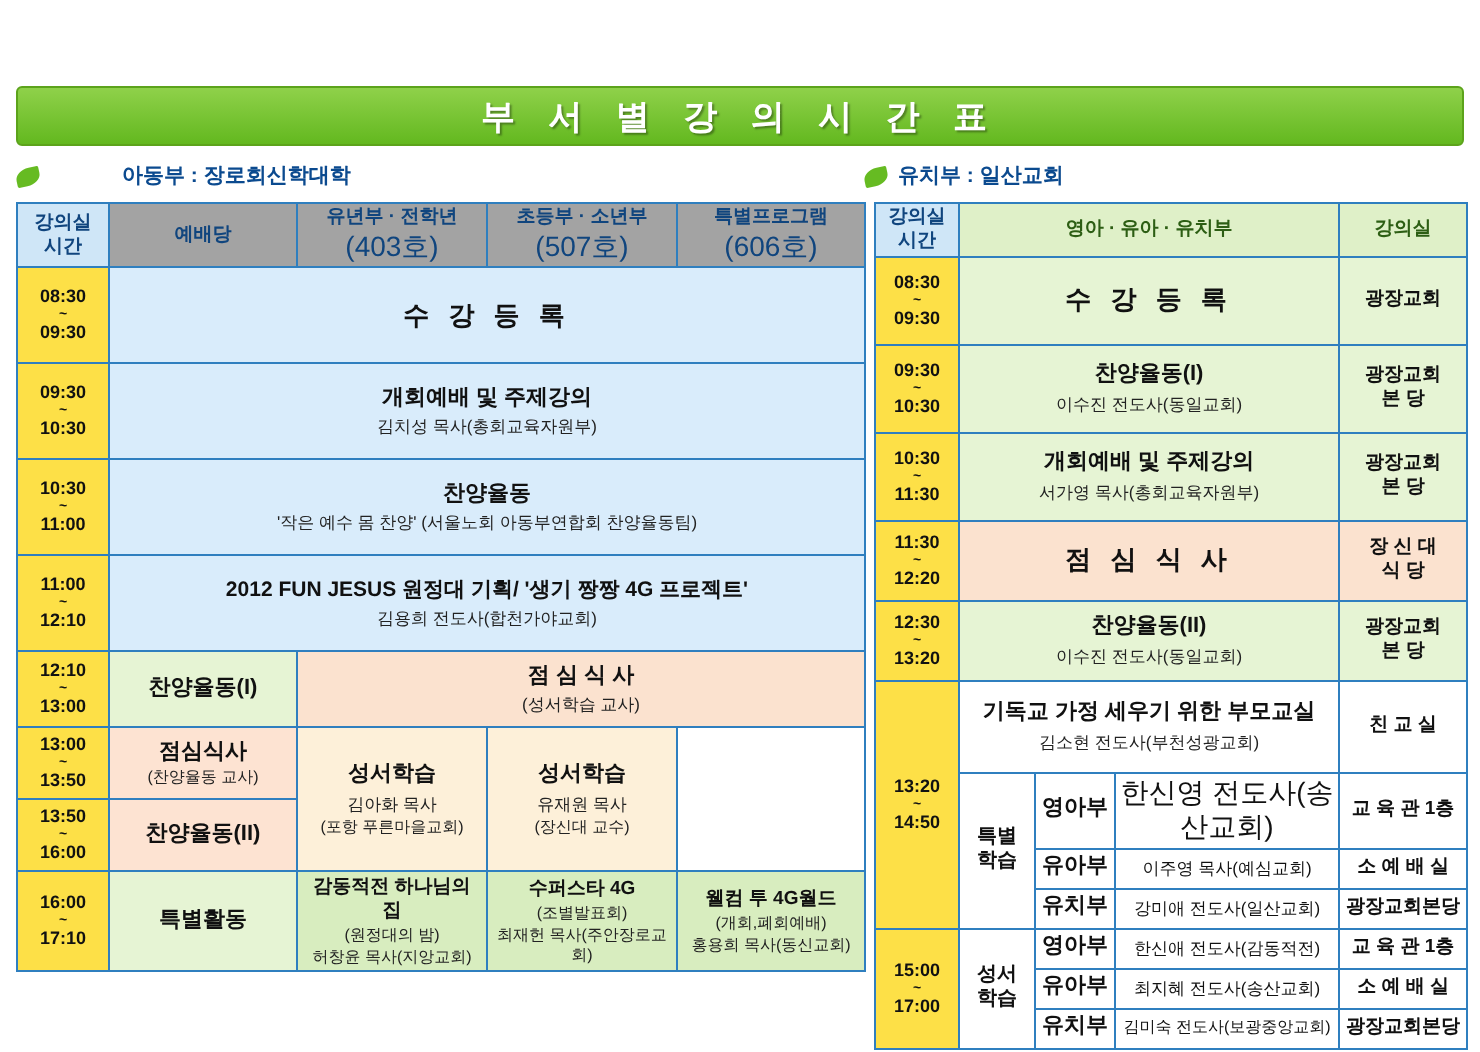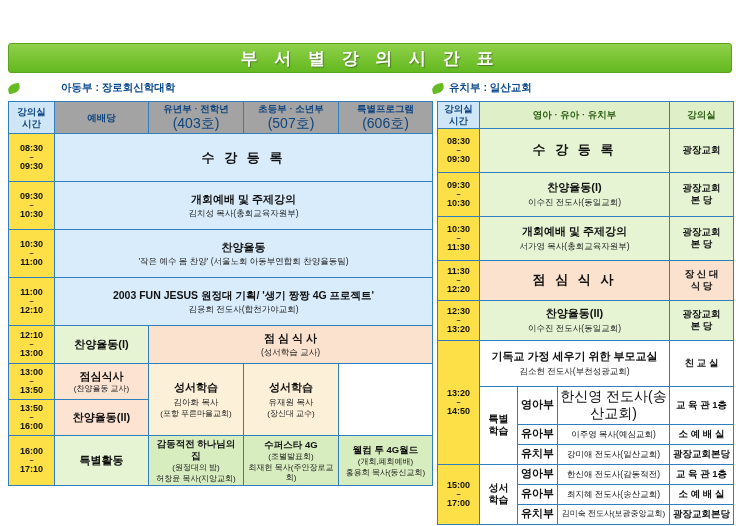--- a/index.html
+++ b/index.html
@@ -189,21 +189,21 @@
           </td>
         </tr>
 
         <tr style="height:48px">
           <td class="timecell">
             <span>11:00</span>
             <span class="dash">~</span>
             <span>12:10</span>
           </td>
           <td class="blue midb" colspan="4">
-            <span>2003 FUN JESUS 원정대 기획/ '생기 짱짱 4G 프로젝트'</span>
+            <span>2012 FUN JESUS 원정대 기획/ '생기 짱짱 4G 프로젝트'</span>
             <span class="sm">김용희 전도사(합천가야교회)</span>
           </td>
         </tr>
 
         <tr style="height:38px">
           <td class="timecell">
             <span>12:10</span>
             <span class="dash">~</span>
             <span>13:00</span>
           </td>

